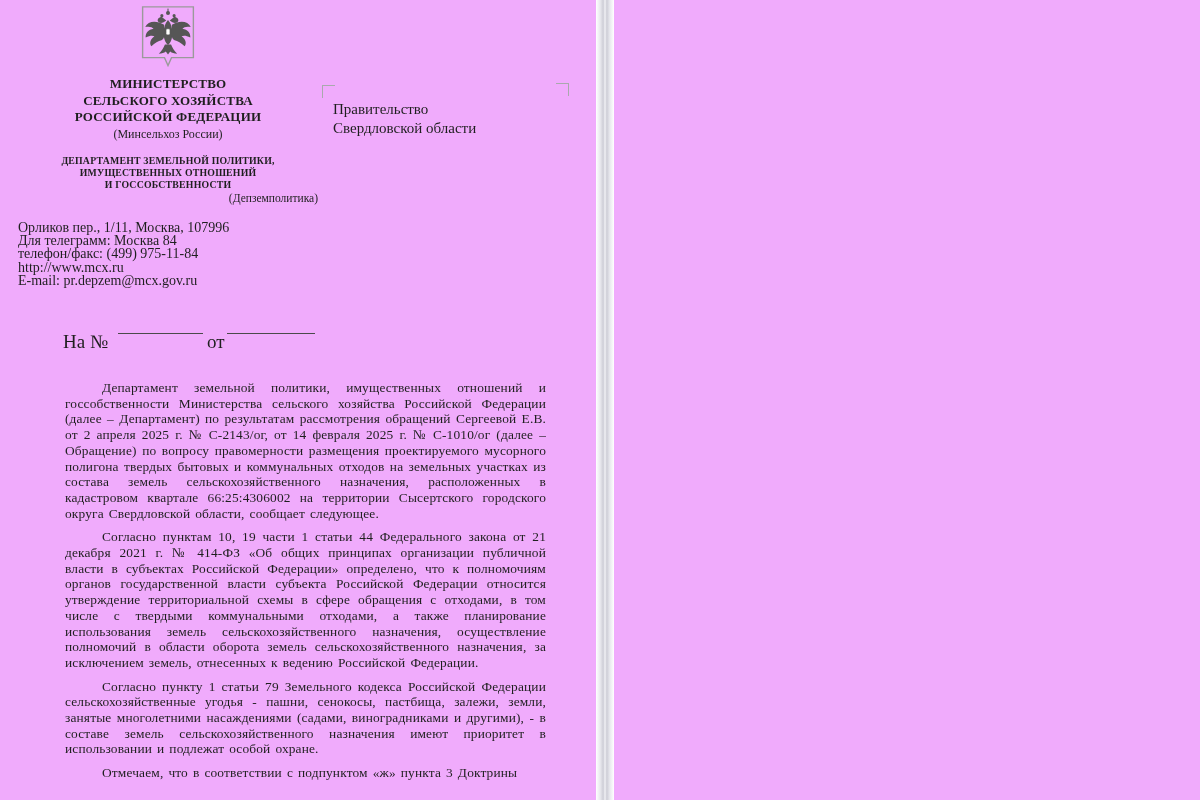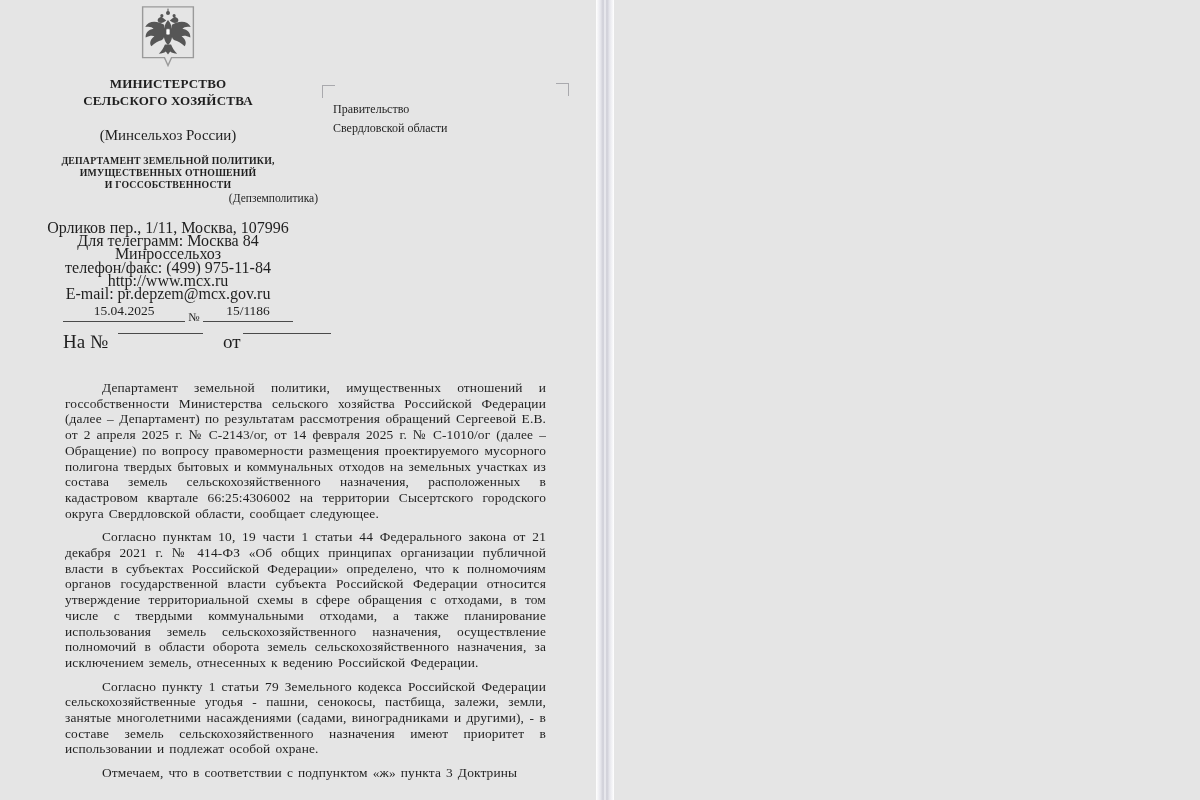--- a/index.html
+++ b/index.html
@@ -1,47 +1,47 @@
 <!DOCTYPE html>
 <html><head>
 <meta charset="utf-8">
 <style>
   html,body{margin:0;padding:0;background:#ffffff;}
   .canvas{position:relative;width:1200px;height:800px;background:#ffffff;overflow:hidden;
           font-family:"Liberation Serif", serif;color:#1f1f1f;}
-  .page{position:absolute;top:0;height:800px;background:#e5e5e5;font-family:Liberation Serif, serif;}
+  .page{position:absolute;top:0;height:800px;background:#f0abfc;font-family:Liberation Serif, serif;}
   .page-1{left:0;width:598px;}
   .page-2{left:614px;width:586px;}
   .page-divider{position:absolute;top:0;bottom:0;left:596px;width:18px;
     background:linear-gradient(90deg,#ffffff 0%,#e6e6ec 25%,#cdcdd6 40%,#f1f1f5 50%,#cdcdd6 60%,#e6e6ec 75%,#ffffff 100%);}
 
   
   .emblem-big{position:absolute;left:140px;top:5px;width:56px;height:65px;}
   .ministry{position:absolute;left:18px;top:76px;width:300px;text-align:center;
             font-weight:bold;font-size:13px;line-height:16.5px;letter-spacing:.2px;}
   .ministry-short{position:absolute;left:18px;top:127px;width:300px;text-align:center;
-            font-size:15px;}
+            font-size:12px;}
   .dept{position:absolute;left:18px;top:155px;width:300px;text-align:center;
         font-weight:bold;font-size:9.8px;line-height:11.8px;letter-spacing:.2px;}
   .dept-short{position:absolute;left:18px;top:192px;width:300px;text-align:right;font-size:11.5px;}
-  .address{position:absolute;left:18px;top:221px;width:300px;text-align:center;
-           font-size:16px;line-height:13.2px;}
+  .address{position:absolute;left:18px;top:221px;width:300px;text-align:left;
+           font-size:14px;line-height:13.2px;}
   .date-row{position:absolute;left:63px;top:303px;display:flex;align-items:flex-end;font-size:13.5px;}
   .useg{display:inline-block;border-bottom:1px solid #4a4a4a;text-align:center;padding-bottom:2px;}
   .useg.date{width:122px;}
   .useg.num{width:90px;}
   .no-sign{display:inline-block;width:18px;text-align:center;font-size:12px;position:relative;top:3px;}
   .ref-row{position:absolute;left:63px;top:331px;display:flex;align-items:flex-start;font-size:19px;}
   .ref-label{margin-right:10px;}
   .useg.blank1{width:85px;}
   .useg.blank2{width:88px;}
-  .ref-from{margin:0 2px 0 20px;}
+  .ref-from{margin:0 2px 0 4px;}
 
   
-  .recipient{position:absolute;left:333px;top:100px;width:220px;font-size:12px;line-height:19px;}
+  .recipient{position:absolute;left:333px;top:100px;width:220px;font-size:15px;line-height:19px;}
   .corner{position:absolute;width:12px;height:12px;border-color:#a9a9ad;}
   .corner-tl{left:322px;top:85px;border-left:1px solid #a9a9ad;border-top:1px solid #a9a9ad;}
   .corner-tr{left:556px;top:83px;border-right:1px solid #a9a9ad;border-top:1px solid #a9a9ad;}
 
   
   .body-col{position:absolute;text-align:justify;}
   .body-1{left:57px;top:372px;width:497px;font-size:13.4px;line-height:15.7px;
           letter-spacing:.15px;word-spacing:1.5px;}
   .body-col p{margin:8px;text-indent:37px;}
 
@@ -77,44 +77,39 @@
 
     <div class="emblem-big">
       <svg width="56" height="65" viewBox="0 0 64 74">
           <use href="#eagle-emblem"></use>
         </svg>
     </div>
 
     <div class="ministry">
       <div>МИНИСТЕРСТВО</div>
       <div>СЕЛЬСКОГО ХОЗЯЙСТВА</div>
+      <div>РОССИЙСКОЙ ФЕДЕРАЦИИ</div>
     </div>
     <div class="ministry-short">(Минсельхоз России)</div>
 
     <div class="dept">
       <div>ДЕПАРТАМЕНТ ЗЕМЕЛЬНОЙ ПОЛИТИКИ,</div>
       <div>ИМУЩЕСТВЕННЫХ ОТНОШЕНИЙ</div>
       <div>И ГОССОБСТВЕННОСТИ</div>
     </div>
     <div class="dept-short">(Депземполитика)</div>
 
     <div class="address">
       <div>Орликов пер., 1/11, Москва, 107996</div>
       <div>Для телеграмм: Москва 84</div>
-      <div>Минроссельхоз</div>
       <div>телефон/факс: (499) 975-11-84</div>
       <div>http://www.mcx.ru</div>
       <div>E-mail: pr.depzem@mcx.gov.ru</div>
     </div>
 
-    <div class="date-row">
-      <span class="useg date">15.04.2025</span>
-      <span class="no-sign">№</span>
-      <span class="useg num">15/1186</span>
-    </div>
 
     <div class="ref-row">
       <span class="ref-label">На №</span>
       <span class="useg blank1"></span>
       <span class="ref-from">от</span>
       <span class="useg blank2"></span>
     </div>
 
     <span class="corner corner-tl"></span>
     <span class="corner corner-tr"></span>

